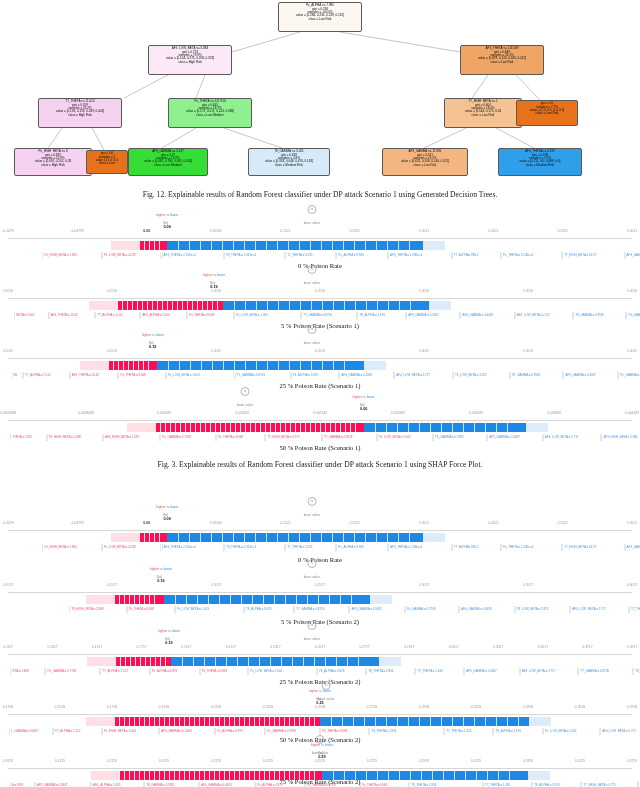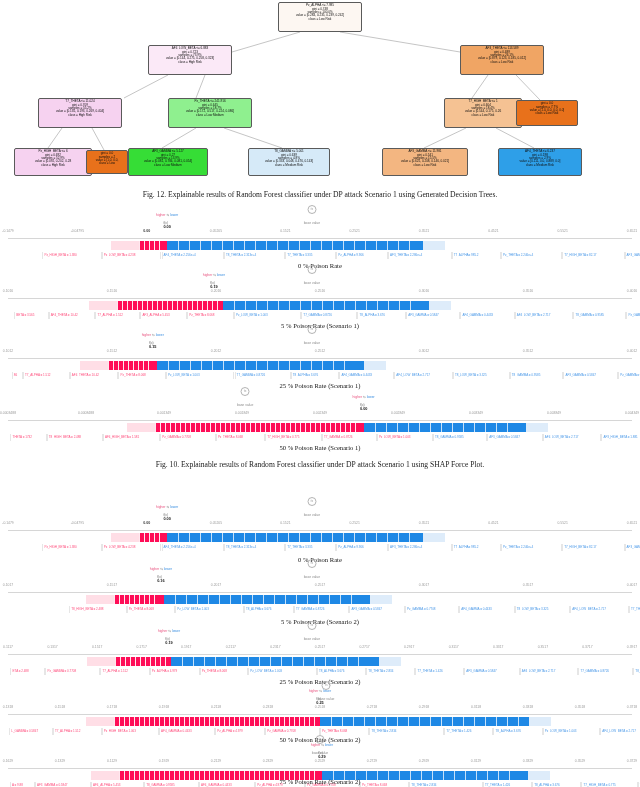--- a/index.html
+++ b/index.html
@@ -852,13 +852,13 @@
         <div class="feat blue" style="left: 409.232px; width: 73.632px;">T8_THETA = 2.834</div>
         <div class="feat blue" style="left: 482.864px; width: 49.296px;">T7_THETA = 1.426</div>
         <div class="feat blue" style="left: 532.16px; width: 49.296px;">T8_ALPHA = 3.676</div>
         <div class="feat blue" style="left: 581.456px; width: 56.16px;">T7_HIGH_BETA = 0.775</div>
         <div class="feat blue" style="left: 637.616px; width: 56.16px;">T7_LOW_BETA = 0.7918</div>
       </div>
     </div>
     <div class="panel-title" style="top: 778px;">75 % Poison Rate (Scenario 2)</div>
   </div>
 
-<div class="fig-caption" style="top:460px">Fig. 10. Explainable results of Random Forest classifier under DP attack Scenario 1 using SHAP Force Plot.</div>
+<div class="fig-caption" style="top:460px">Fig. 3. Explainable results of Random Forest classifier under DP attack Scenario 1 using SHAP Force Plot.</div>
 
 </body></html>

